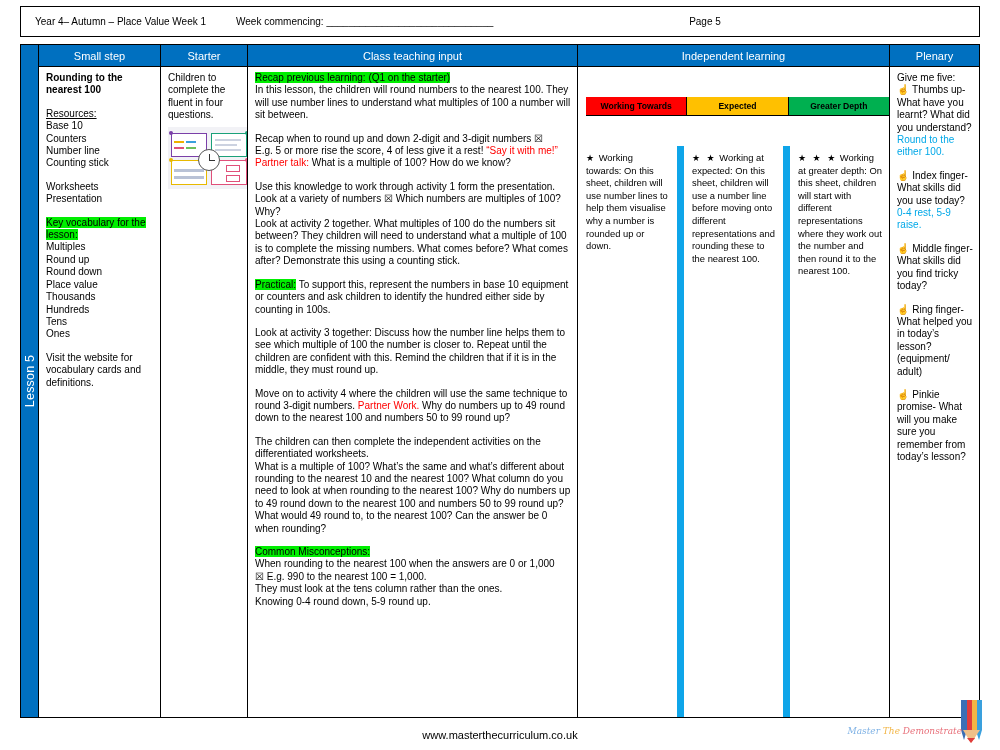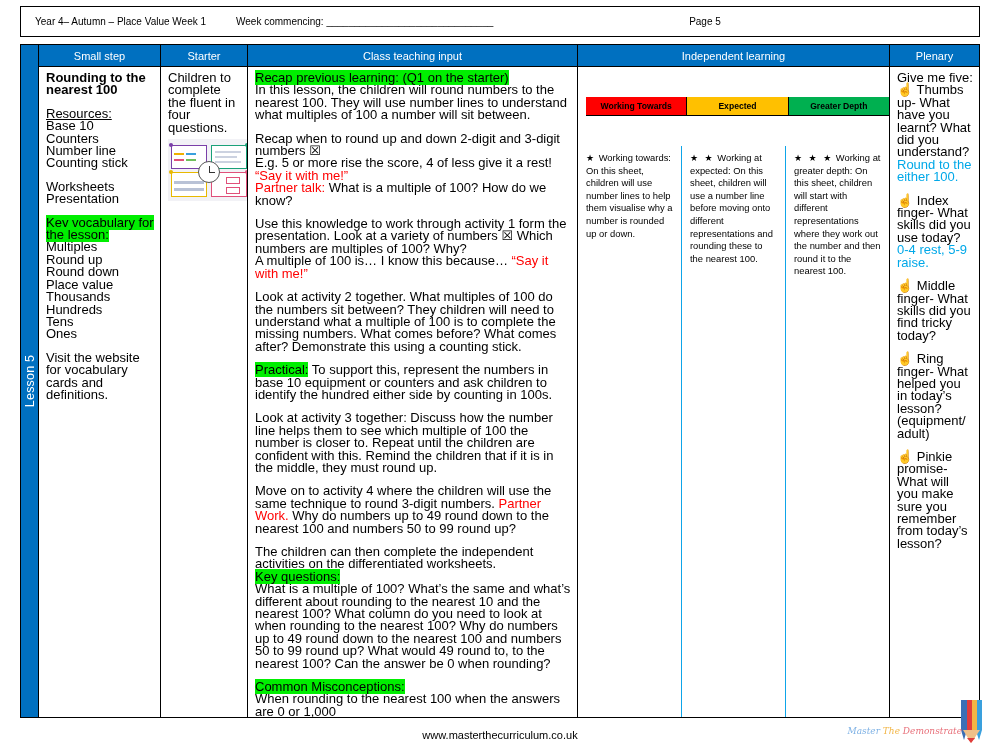--- a/index.html
+++ b/index.html
@@ -84,42 +84,42 @@
     text-align: center;
     padding: 5px 2px 5px;
     height: 22px;
     line-height: 12px;
     border-bottom: 1px solid #000;
     flex: 0 0 22px;
   }
   .col-body {
     flex: 1;
     padding: 5px 6px 4px 7px;
-    font-size: 13px;
+    font-size: 10px;
     line-height: 12.4px;
     overflow: hidden;
   }
 
   
   .indep-sub-heads { display: flex; height: 19px; flex: 0 0 19px; }
   .sub-head {
     flex: 1 1 0;
     font-size: 8.6px;
     font-weight: bold;
     color: #000;
     text-align: center;
     line-height: 19px;
     border-right: 1px solid #000;
     border-bottom: 1px solid #000;
   }
   .sub-head:last-child { border-right: none; }
   .indep-sub-bodies { display: flex; flex: 1; }
   .sub-body {
     flex: 1 1 0;
-    border-right: 1px solid #0ea5e9;
+    border-right: 7px solid #0ea5e9;
     padding: 6px 7px 4px 8px;
     font-size: 9.4px;
     line-height: 12.6px;
   }
   .sub-body:last-child { border-right: none; }
 
   .stars { letter-spacing: 2px; font-size: 9px; }
 
   
   .bold { font-weight: bold; }
@@ -267,32 +267,30 @@
         <div class="col-body">
 
           <div class="nb"><span class="hl">Recap previous learning: (Q1 on the starter)</span></div>
           <div class="para">In this lesson, the children will round numbers to the nearest 100. They will use number lines to understand what multiples of 100 a number will sit between.</div>
 
           <div class="nb">Recap when to round up and down 2-digit and 3-digit numbers ☒</div>
           <div class="nb"><span>E.g. 5 or more rise the score, 4 of less give it a rest! </span><span class="red">“Say it with me!”</span></div>
           <div class="para"><span class="red">Partner talk:</span><span> What is a multiple of 100? How do we know?</span></div>
 
           <div class="nb">Use this knowledge to work through activity 1 form the presentation. Look at a variety of numbers ☒ Which numbers are multiples of 100? Why?</div>
-          <div class="para"><span>A multiple of 100 is… I know this because…  </span><span class="red">“Say it with me!”</span></div>
 
           <div class="para">Look at activity 2 together. What multiples of 100 do the numbers sit between? They children will need to understand what a multiple of 100 is to complete the missing numbers. What comes before? What comes after? Demonstrate this using a counting stick.</div>
 
           <div class="para"><span class="hl">Practical:</span><span> To support this, represent the numbers in base 10 equipment or counters and ask children to identify the hundred either side by counting in 100s.</span></div>
 
           <div class="para">Look at activity 3 together: Discuss how the number line helps them to see which multiple of 100 the number is closer to. Repeat until the children are confident with this. Remind the children that if it is in the middle, they must round up.</div>
 
           <div class="para"><span>Move on to activity 4 where the children will use the same technique to round 3-digit numbers. </span><span class="red">Partner Work.</span><span> Why do numbers up to 49 round down to the nearest 100  and numbers 50 to 99 round up?</span></div>
 
           <div class="nb">The children can then complete the independent activities on the differentiated worksheets.</div>
-          <div class="nb"><span class="hl">Key questions:</span></div>
           <div class="para">What is a multiple of 100? What’s the same and what’s different about rounding to the nearest 10 and the nearest 100? What column do you need to look at when rounding to the nearest 100? Why do numbers up to 49 round down to the nearest 100 and numbers 50 to 99 round up? What would 49 round to, to the nearest 100? Can the answer be 0 when rounding?</div>
 
           <div class="nb"><span class="hl">Common Misconceptions:</span></div>
           <div class="nb">When rounding to the nearest 100 when the answers are 0 or 1,000</div>
           <div class="nb">☒ E.g. 990 to the nearest 100 = 1,000.</div>
           <div class="nb">They must look at the tens column rather than the ones.</div>
           <div class="nb">Knowing 0-4 round down, 5-9 round up.</div>
         </div>
       </div>
 

